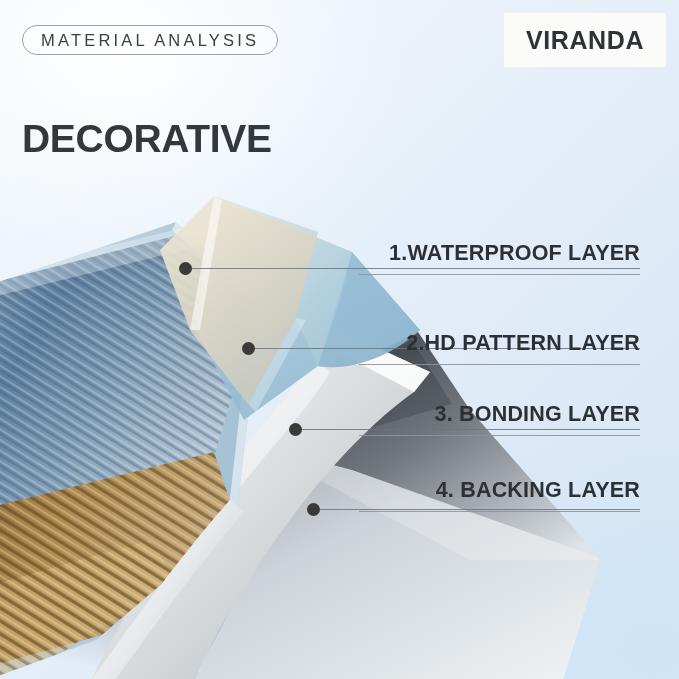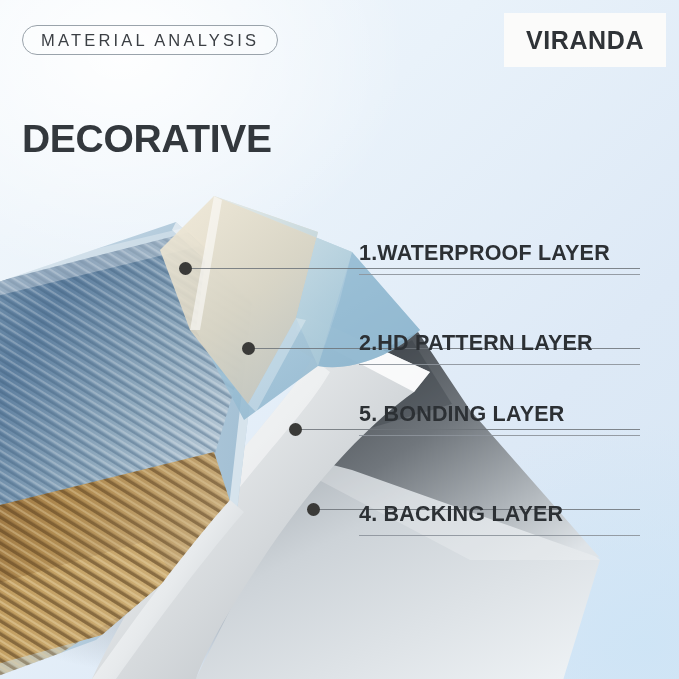--- a/index.html
+++ b/index.html
@@ -95,21 +95,21 @@
     width: 13px;
     height: 13px;
     border-radius: 50%;
     background: #3a3a38;
   }
 
   
   .label {
     position: absolute;
     right: 39px;
-    text-align: left;
+    text-align: right;
     white-space: nowrap;
   }
   .label-text {
     display: block;
     font-size: 21.5px;
     font-weight: bold;
     color: #2c3034;
     letter-spacing: 0.2px;
     line-height: 1;
   }
@@ -297,22 +297,22 @@
     <span class="label-text">1.WATERPROOF LAYER</span>
     <span class="label-rule" style="width:281px; margin-left:auto;"></span>
   </div>
 
   <div class="label" style="top:333px;">
     <span class="label-text">2.HD PATTERN LAYER</span>
     <span class="label-rule" style="width:281px; margin-left:auto;"></span>
   </div>
 
   <div class="label" style="top:404px;">
-    <span class="label-text">5. BONDING LAYER</span>
+    <span class="label-text">3. BONDING LAYER</span>
     <span class="label-rule" style="width:281px; margin-left:auto;"></span>
   </div>
 
-  <div class="label" style="top:504px;">
+  <div class="label" style="top:480px;">
     <span class="label-text">4. BACKING LAYER</span>
     <span class="label-rule" style="width:281px; margin-left:auto;"></span>
   </div>
 
 </div>
 
 </body></html>

